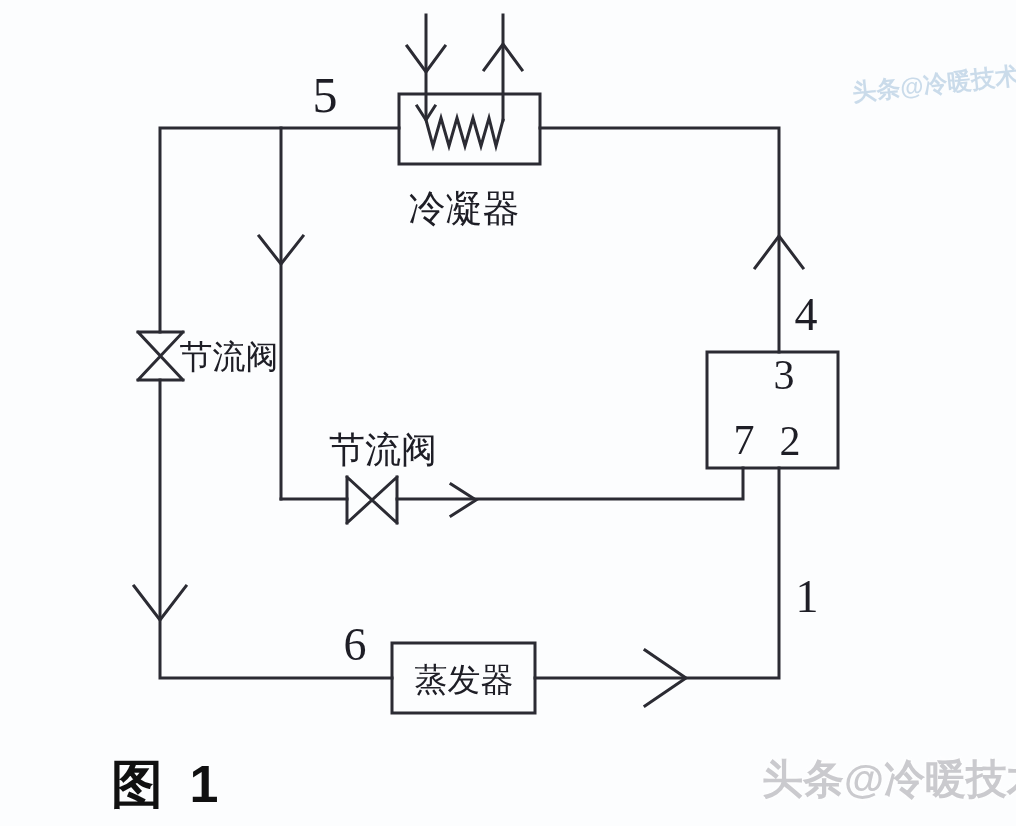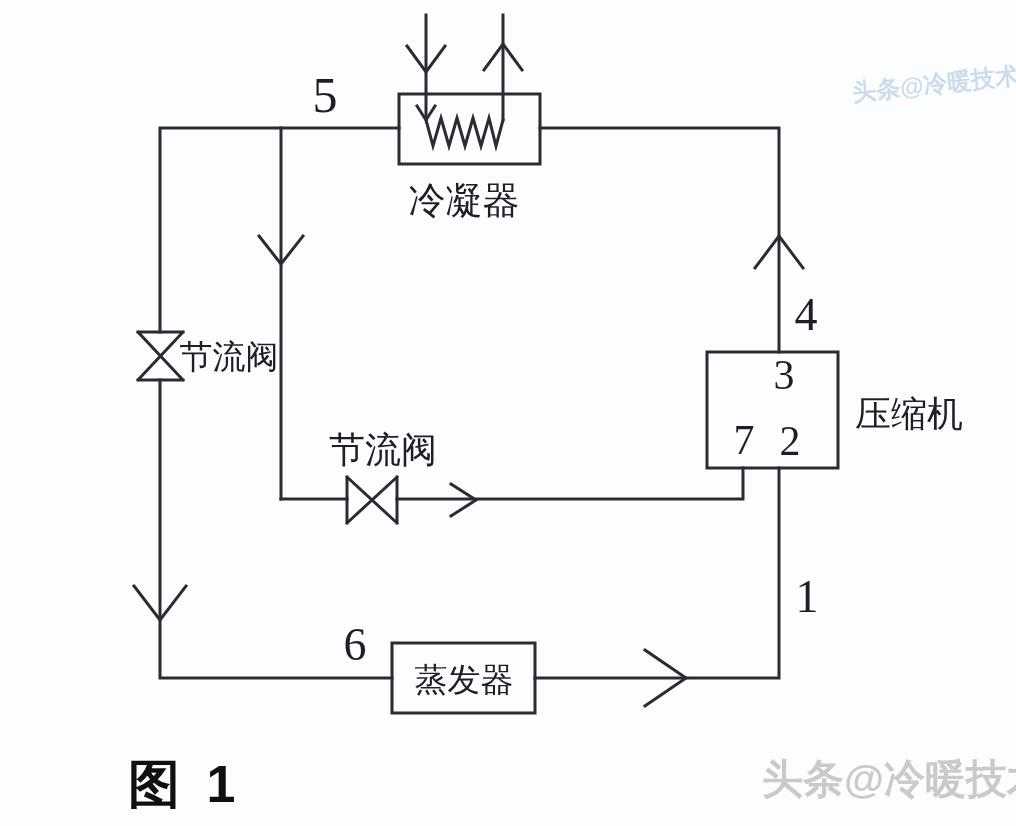--- a/index.html
+++ b/index.html
@@ -37,21 +37,21 @@
   .caption{
     position:absolute;
     top:757px;
     font-weight:700;
     font-size:52px;
     line-height:1.05;
     color:var(--caption);
     font-family:"Liberation Sans","DejaVu Sans",sans-serif;
     white-space:nowrap;
   }
-  .caption.prefix{left:128px;letter-spacing:6px;}
+  .caption.prefix{left:111px;letter-spacing:6px;}
   .caption.main{left:298px;letter-spacing:0px;}
   .watermark-bottom{
     position:absolute;
     left:762px;top:752px;
     font-size:41px;
     font-weight:700;
     color:var(--wm-gray);
     opacity:.92;
     white-space:nowrap;
     text-shadow:0 0 5px rgba(255,255,255,.95), 0 0 2px rgba(255,255,255,.9);
@@ -114,23 +114,22 @@
   </svg>
 
   <div class="lbl num" style="left:325px;top:95px;font-size:50px;" data-name="state-point-5">5</div>
   <div class="lbl num" style="left:806px;top:315px;font-size:46px;" data-name="state-point-4">4</div>
   <div class="lbl num" style="left:784px;top:375px;font-size:42px;" data-name="state-point-3">3</div>
   <div class="lbl num" style="left:744px;top:440px;font-size:42px;" data-name="state-point-7">7</div>
   <div class="lbl num" style="left:790px;top:441px;font-size:42px;" data-name="state-point-2">2</div>
   <div class="lbl num" style="left:807px;top:597px;font-size:46px;" data-name="state-point-1">1</div>
   <div class="lbl num" style="left:355px;top:645px;font-size:46px;" data-name="state-point-6">6</div>
 
-  <div class="lbl" style="left:464px;top:200px;font-size:37px;" data-name="condenser-label">冷凝器</div>
+  <div class="lbl" style="left:464px;top:208px;font-size:37px;" data-name="condenser-label">冷凝器</div>
   <div class="lbl" style="left:464px;top:680px;font-size:33px;text-align:center;" data-name="evaporator-label">蒸发器</div>
-  <div class="lbl" style="left:909px;top:414px;font-size:36px;" data-name="compressor-label">压缩机</div>
   <div class="lbl" style="left:229px;top:357px;font-size:33px;" data-name="left-throttle-valve-label">节流阀</div>
   <div class="lbl" style="left:383px;top:450px;font-size:36px;" data-name="mid-throttle-valve-label">节流阀</div>
 
   <div class="caption prefix" data-name="figure-caption-number">图 1</div>
 
   <div class="watermark-bottom" data-name="watermark-bottom">头条@冷暖技术</div>
   <div class="watermark-top" data-name="watermark-top">头条@冷暖技术</div>
 
 </div>
 

